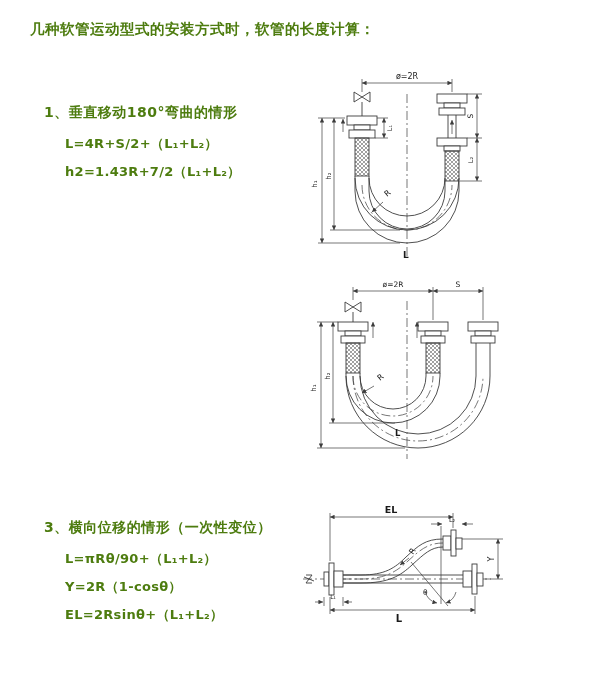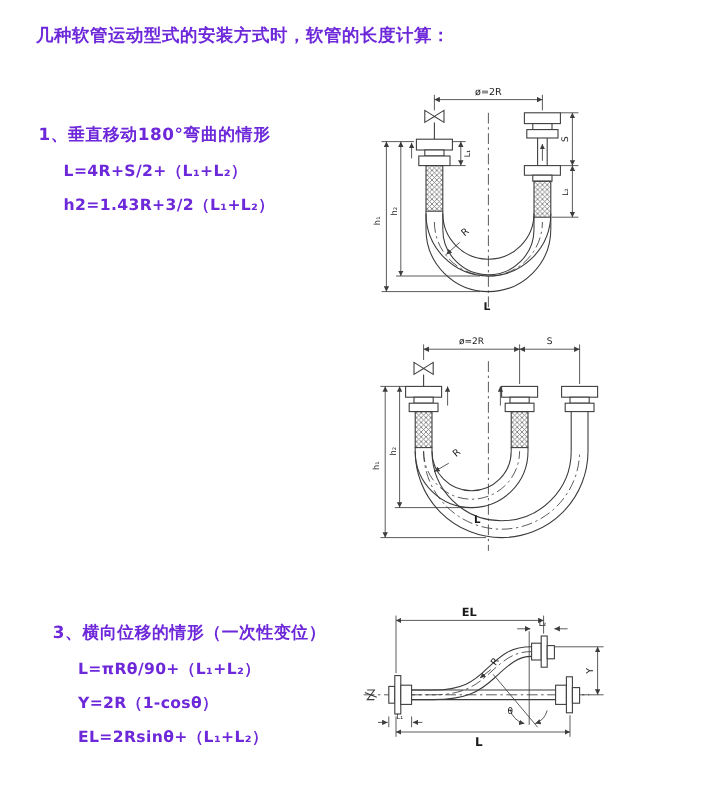--- a/index.html
+++ b/index.html
@@ -1,23 +1,23 @@
 <!DOCTYPE html>
 <html><head>
 <meta charset="utf-8">
 <style>
   html,body{margin:0;padding:0;background:#e8e8e8;}
   .page{
     position:relative;width:600px;height:675px;background:#ffffff;
-    font-family:"DejaVu Sans","Liberation Sans",sans-serif;color:#6d28d9;
+    font-family:"DejaVu Sans","Liberation Sans",sans-serif;color:#4d7c0f;
     overflow:hidden;margin:0 auto;
   }
   .doc-title{position:absolute;left:30px;top:20px;font-size:14.5px;font-weight:700;letter-spacing:0.5px;}
   .sec{position:absolute;}
-  .s1{left:32px;top:104px;}
+  .s1{left:44px;top:104px;}
   .s2{left:44px;top:296px;}
   .s3{left:44px;top:519px;}
   .sec-heading{font-size:14px;font-weight:700;margin:0 0 13px 0;letter-spacing:0.5px;}
   .formula{font-size:13px;font-weight:600;margin:0 0 11px 21px;line-height:17px;letter-spacing:0.3px;}
   .dia{position:absolute;}
   #d1{left:300px;top:66px;}
   #d2{left:303px;top:276px;}
   #d3{left:295px;top:498px;}
   svg{display:block;}
   svg .ln{stroke:#3c3c3c;stroke-width:0.9;fill:none;}
@@ -29,21 +29,21 @@
 </head>
 <body>
 
 <div class="page">
 
   <div class="doc-title">几种软管运动型式的安装方式时，软管的长度计算：</div>
 
   <div class="sec s1">
     <div class="sec-heading">1、垂直移动180°弯曲的情形</div>
     <div class="formula">L=4R+S/2+（L₁+L₂）</div>
-    <div class="formula">h2=1.43R+3/2（L₁+L₂）</div>
+    <div class="formula">h2=1.43R+7/2（L₁+L₂）</div>
   </div>
 
 
   <div class="sec s3">
     <div class="sec-heading">3、横向位移的情形（一次性变位）</div>
     <div class="formula">L=πRθ/90+（L₁+L₂）</div>
     <div class="formula">Y=2R（1-cosθ）</div>
     <div class="formula">EL=2Rsinθ+（L₁+L₂）</div>
   </div>
 

